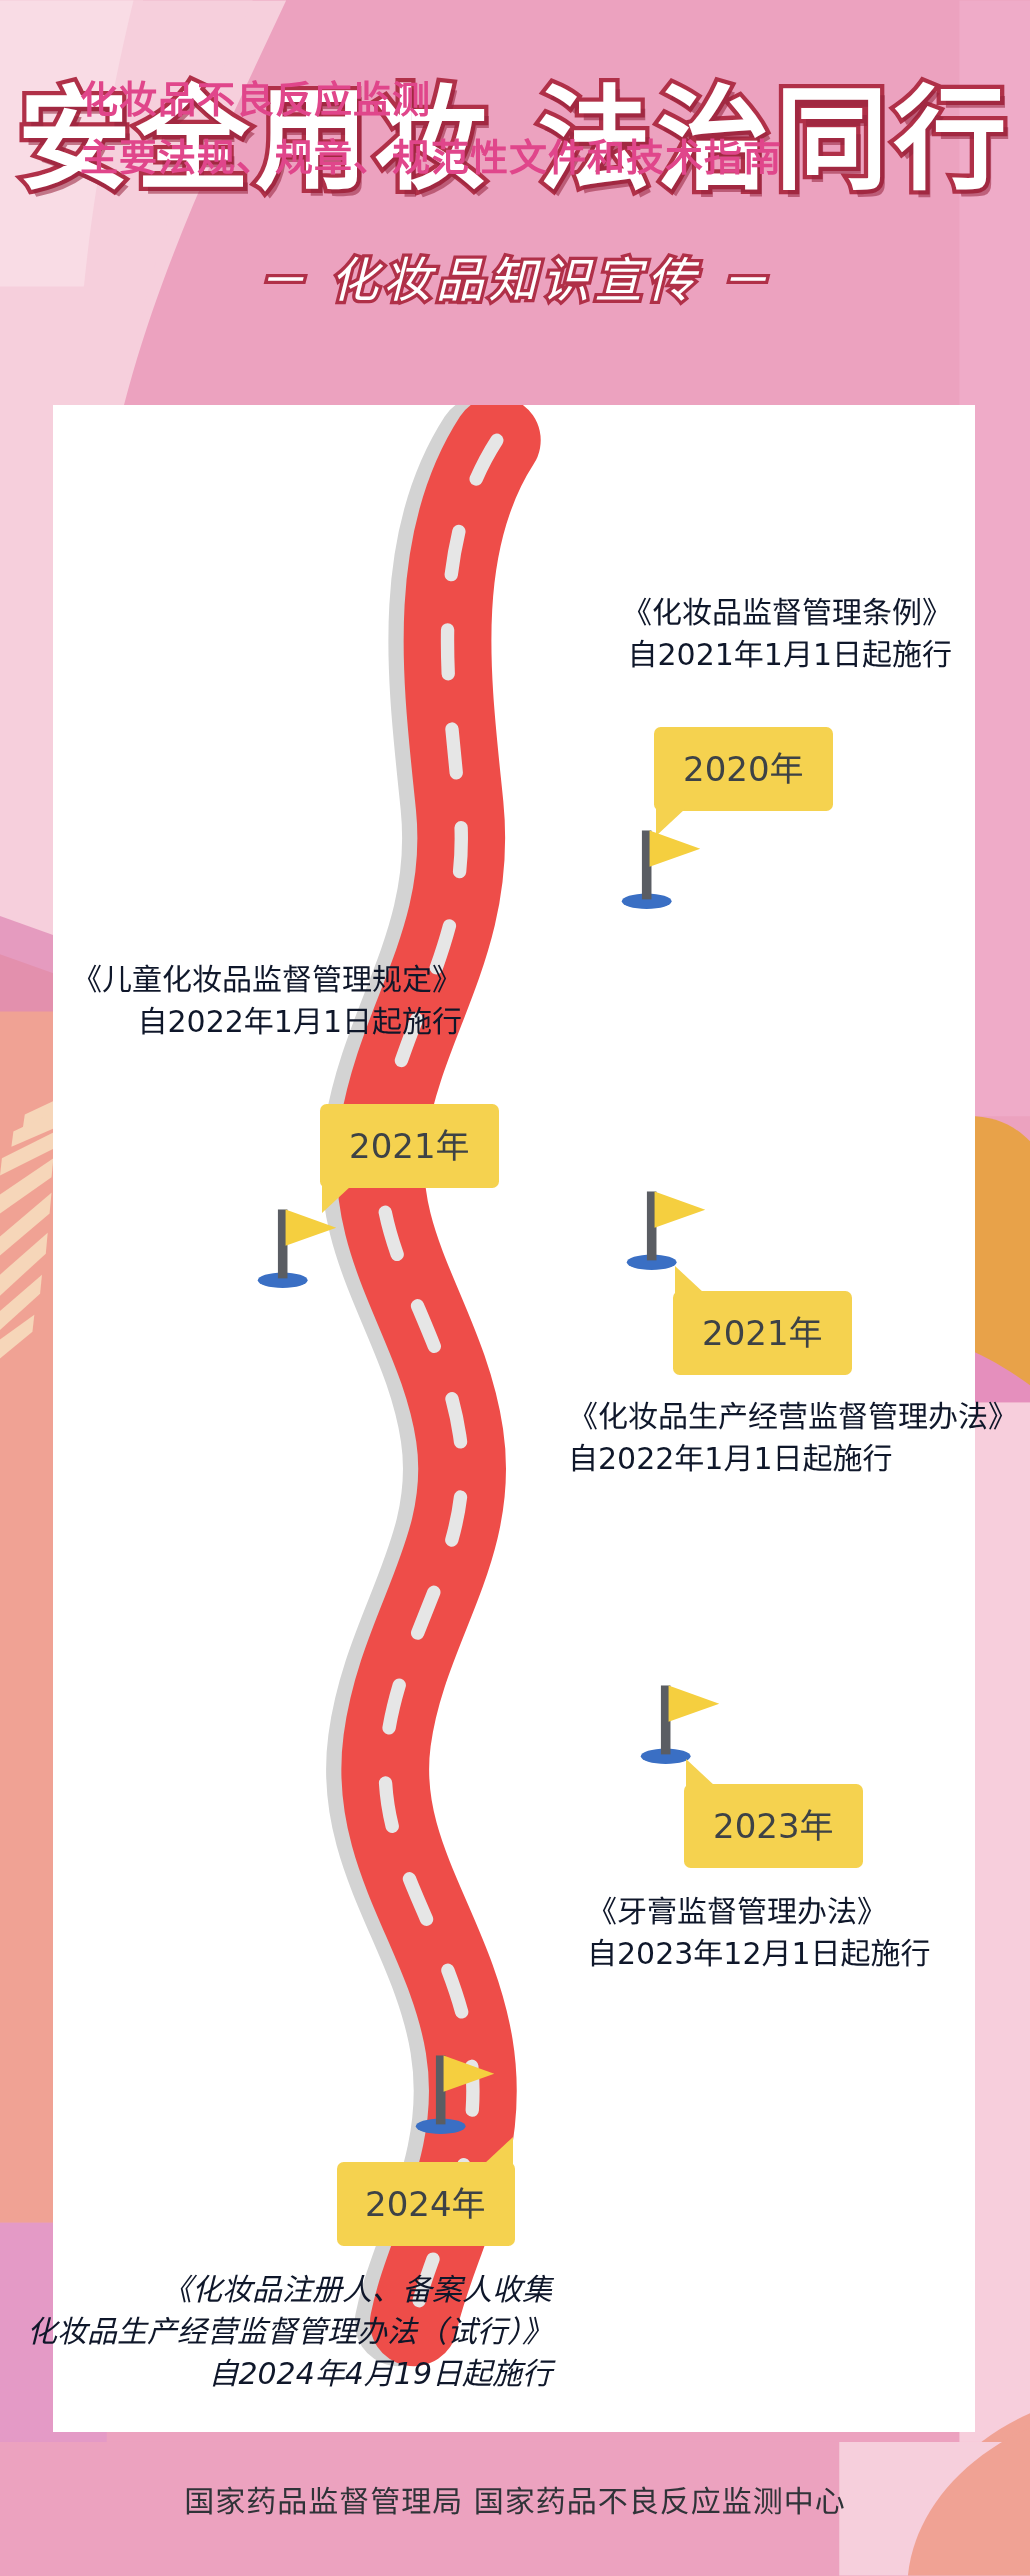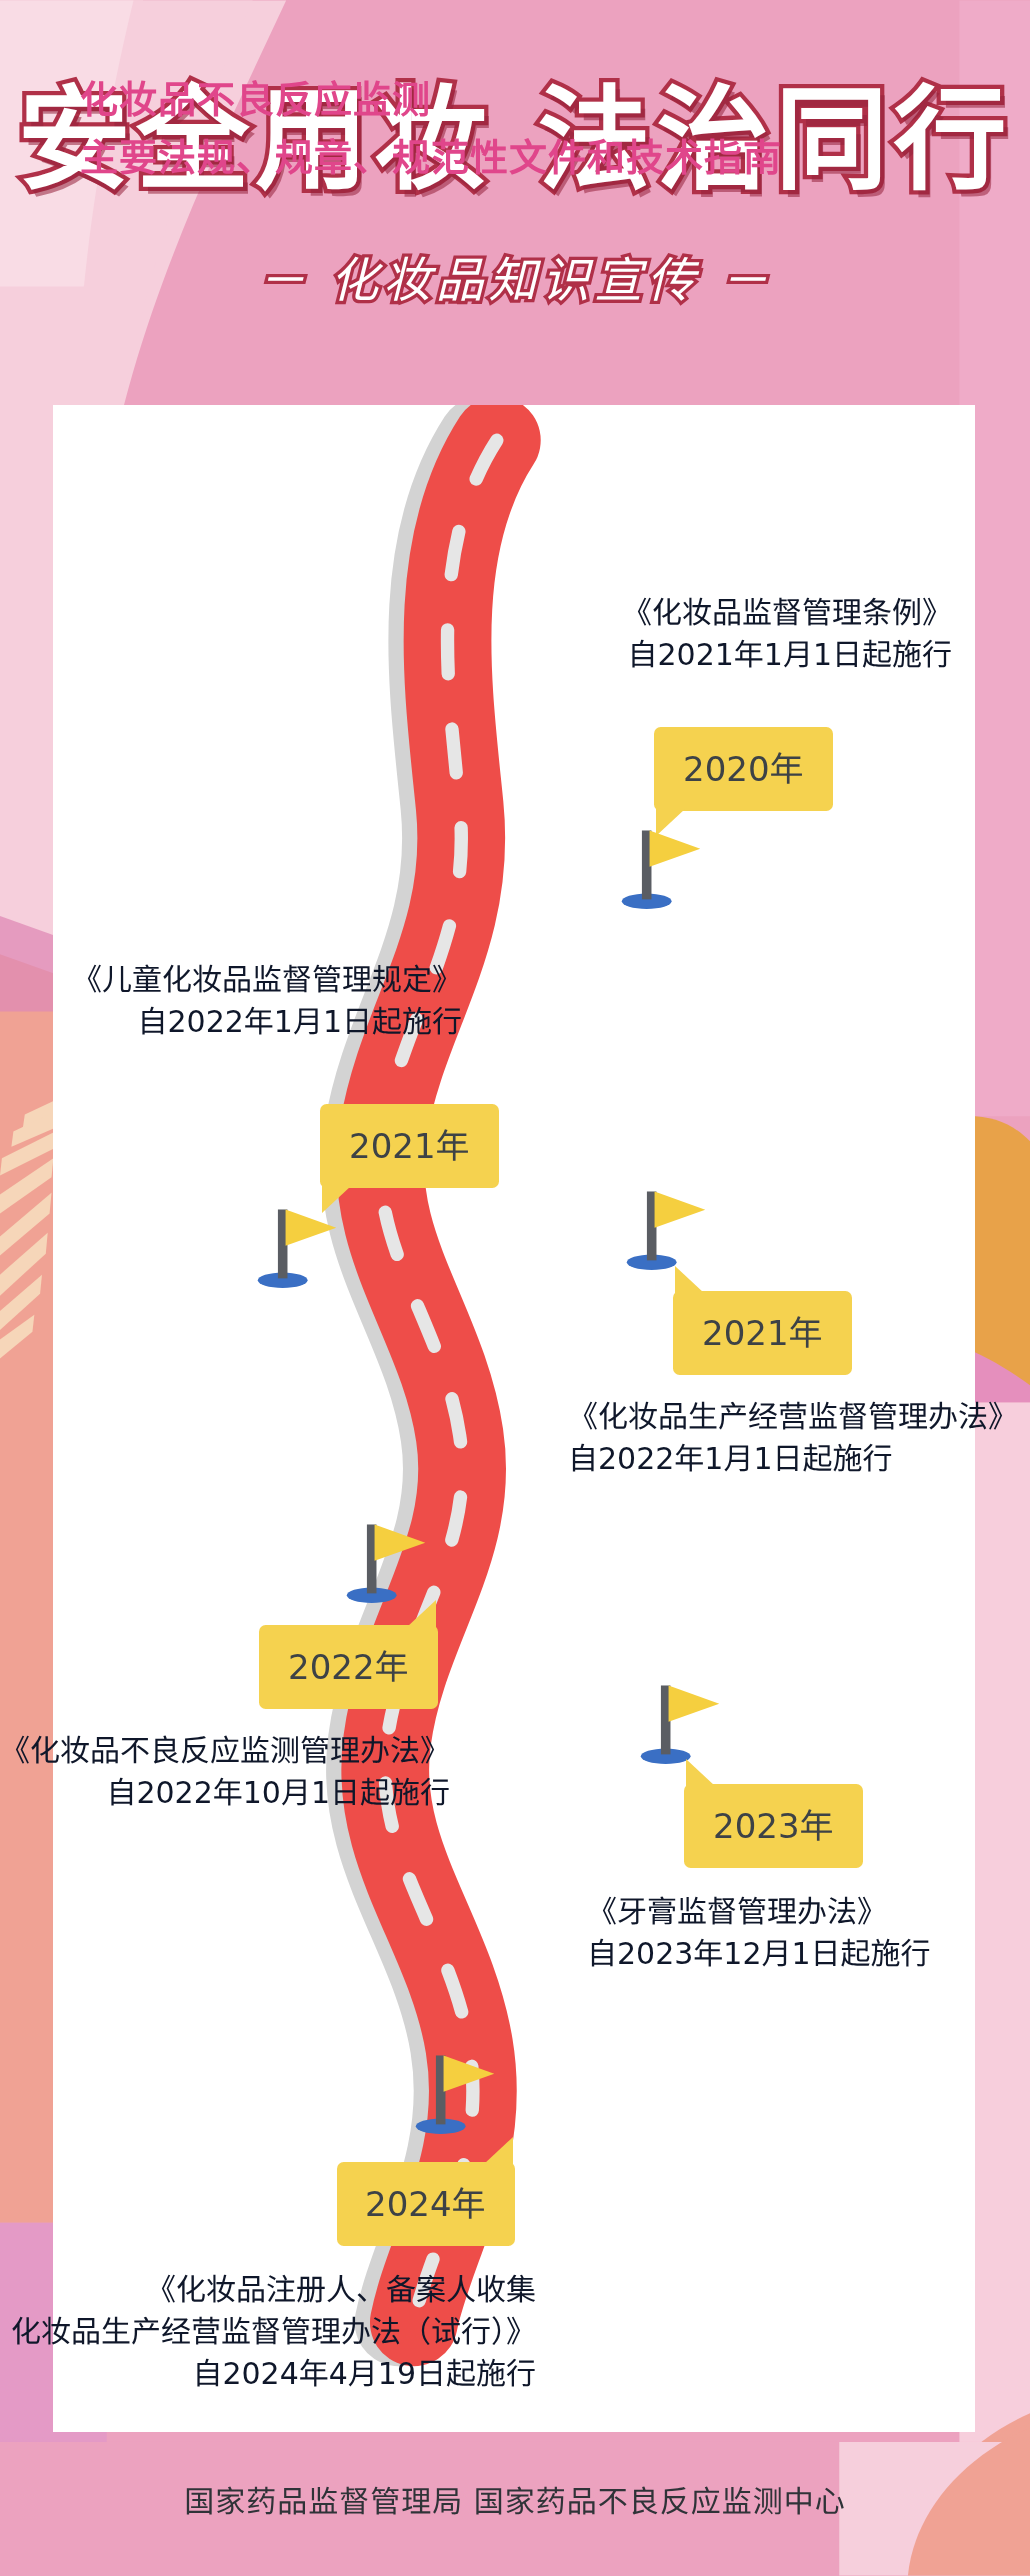--- a/index.html
+++ b/index.html
@@ -281,35 +281,20 @@
     <div class="ms-bubble" style="left:73px; top:113px;">
       <span>2021年</span>
       <span class="tail tail-tl"></span>
     </div>
     <div class="ms-text left" style="left:0px; top:218px;">
       <div>《化妆品生产经营监督管理办法》</div>
       <div>自2022年1月1日起施行</div>
     </div>
   </div>
 
-  <div class="milestone" style="left:57px; top:1484px; width:448px; height:353px;">
-    <svg class="ms-flag" style="left:286px; top:27px;" viewBox="0 0 92 96" xmlns="http://www.w3.org/2000/svg">
-      <ellipse cx="30" cy="88" rx="26" ry="8" fill="#3a6fc4"></ellipse>
-      <rect x="25" y="14" width="10" height="72" fill="#5a5d63"></rect>
-      <path d="M33,14 L86,33 L33,52 Z" fill="#f5cf3f"></path>
-    </svg>
-    <div class="ms-bubble" style="left:170px; top:141px;">
-      <span>2022年</span>
-      <span class="tail tail-tr"></span>
-    </div>
-    <div class="ms-text right" style="right:55px; top:246px;">
-      <div>《化妆品不良反应监测管理办法》</div>
-      <div>自2022年10月1日起施行</div>
-    </div>
-  </div>
 
   <div class="milestone" style="left:587px; top:1662px; width:401px; height:363px;">
     <svg class="ms-flag" style="left:50px; top:9.5px;" viewBox="0 0 92 96" xmlns="http://www.w3.org/2000/svg">
       <ellipse cx="30" cy="88" rx="26" ry="8" fill="#3a6fc4"></ellipse>
       <rect x="25" y="14" width="10" height="72" fill="#5a5d63"></rect>
       <path d="M33,14 L86,33 L33,52 Z" fill="#f5cf3f"></path>
     </svg>
     <div class="ms-bubble" style="left:65px; top:122px;">
       <span>2023年</span>
       <span class="tail tail-tl"></span>
@@ -323,21 +308,21 @@
   <div class="milestone" style="left:57px; top:1992px; width:506px; height:410px;">
     <svg class="ms-flag" style="left:355px; top:50px;" viewBox="0 0 92 96" xmlns="http://www.w3.org/2000/svg">
       <ellipse cx="30" cy="88" rx="26" ry="8" fill="#3a6fc4"></ellipse>
       <rect x="25" y="14" width="10" height="72" fill="#5a5d63"></rect>
       <path d="M33,14 L86,33 L33,52 Z" fill="#f5cf3f"></path>
     </svg>
     <div class="ms-bubble" style="left:248px; top:170px;padding-left:28px;">
       <span>2024年</span>
       <span class="tail tail-tr"></span>
     </div>
-    <div class="ms-text right" style="right:27px; top:277px;">
+    <div class="ms-text right" style="right:11px; top:277px;font-style:italic;">
       <div>《化妆品注册人、备案人收集</div>
       <div>化妆品生产经营监督管理办法（试行）》</div>
       <div>自2024年4月19日起施行</div>
     </div>
   </div>
 
   <div class="footer">国家药品监督管理局  国家药品不良反应监测中心</div>
 
 </div>
 

